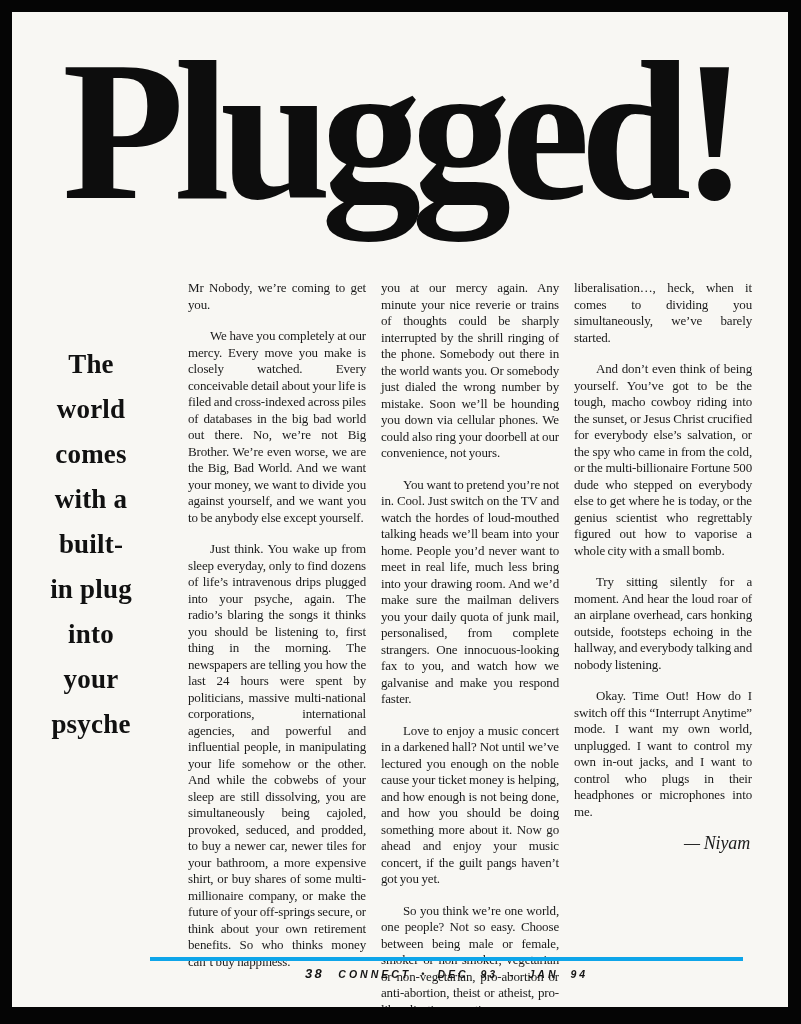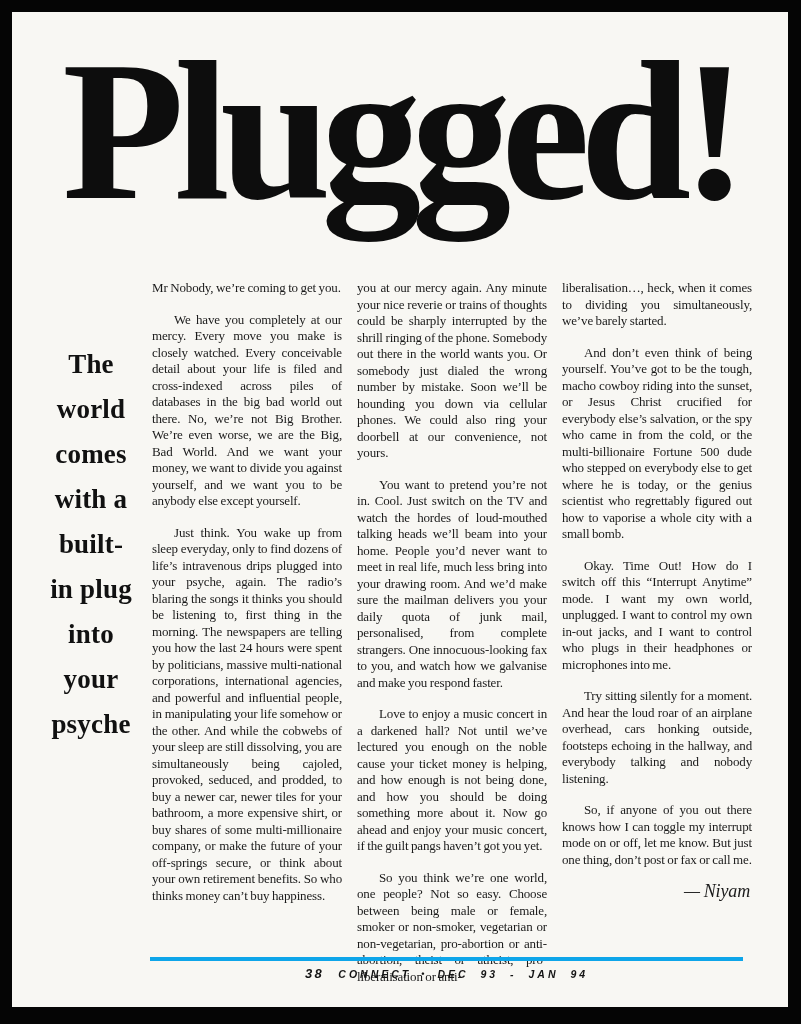--- a/index.html
+++ b/index.html
@@ -46,20 +46,21 @@
     color:#111;
   }
   .col{
     flex:1 1 0;
     font-size:13px;
     line-height:16.5px;
     text-align:justify;
     letter-spacing:-.15px;
     word-spacing:-.5px;
     color:#1a1a1a;
+    margin-left:36px;
   }
   .col + .col{margin-left:15px;}
   .col p{margin:0 0 15px 0;text-indent:22px;}
   .col p.cont{text-indent:0;}
   .col p:last-child{margin-bottom:0;}
   .u{}
   .end-dot{
     font-size:15px;
     line-height:1;
     padding-left:14px;
@@ -119,23 +120,22 @@
       <div class="col">
         <p class="cont">you at our mercy again. Any minute your nice reverie or trains of thoughts could be sharply interrupted by the shrill ringing of the phone. Somebody out there in the world wants you. Or somebody just dialed the wrong number by mistake. Soon we’ll be hounding you down via cellular phones. We could also ring your doorbell at our convenience, not yours.</p>
         <p>You want to pretend you’re not in. Cool. Just switch on the TV and watch the hordes of loud-mouthed talking heads we’ll beam into your home. People you’d never want to meet in real life, much less bring into your drawing room. And we’d make sure the mailman delivers you your daily quota of junk mail, personalised, from complete strangers. One innocuous-looking fax to you, and watch how we galvanise and make you respond faster.</p>
         <p>Love to enjoy a music concert in a darkened hall? Not until we’ve lectured you enough on the noble cause your ticket money is helping, and how enough is not being done, and how you should be doing something more about it. Now go ahead and enjoy your music concert, if the guilt pangs haven’t got you yet.</p>
         <p>So you think we’re one world, one people? Not so easy. Choose between being male or female, smoker or non-smoker, vegetarian or non-vegetarian, pro-abortion or anti-abortion, theist or atheist, pro-liberalisation or anti-</p>
       </div>
 
       <div class="col">
         <p class="cont">liberalisation…, heck, when it comes to dividing you simultaneously, we’ve barely started.</p>
         <p>And don’t even think of being yourself. You’ve got to be the tough, macho cowboy riding into the sunset, or Jesus Christ crucified for everybody else’s salvation, or the spy who came in from the cold, or the multi-billionaire Fortune 500 dude who stepped on everybody else to get where he is today, or the genius scientist who regrettably figured out how to vaporise a whole city with a small bomb.</p>
+        <p>Try sitting silently for a moment. And hear the loud roar of an airplane overhead, cars honking outside, footsteps echoing in the hallway, and everybody talking and nobody listening.</p>
         <p>Okay. Time Out! How do I switch off this “Interrupt Anytime” mode. I want my own world, unplugged. I want to control my own in-out jacks, and I want to control who plugs in their headphones or microphones into me.</p>
-        <p>Try sitting silently for a moment. And hear the loud roar of an airplane overhead, cars honking outside, footsteps echoing in the hallway, and everybody talking and nobody listening.</p>
-        <p>So, if anyone of you out there knows how I can toggle my interrupt mode on or off, let me know. But just one thing, don’t post or fax or call me.</p>
         <div class="byline">— Niyam</div>
       </div>
 
     </div>
 
     <div class="footer">
       <span class="pageno">38</span><span>CONNECT</span><span class="sep">•</span><span>DEC 93 - JAN 94</span>
     </div>
 
   </div>

